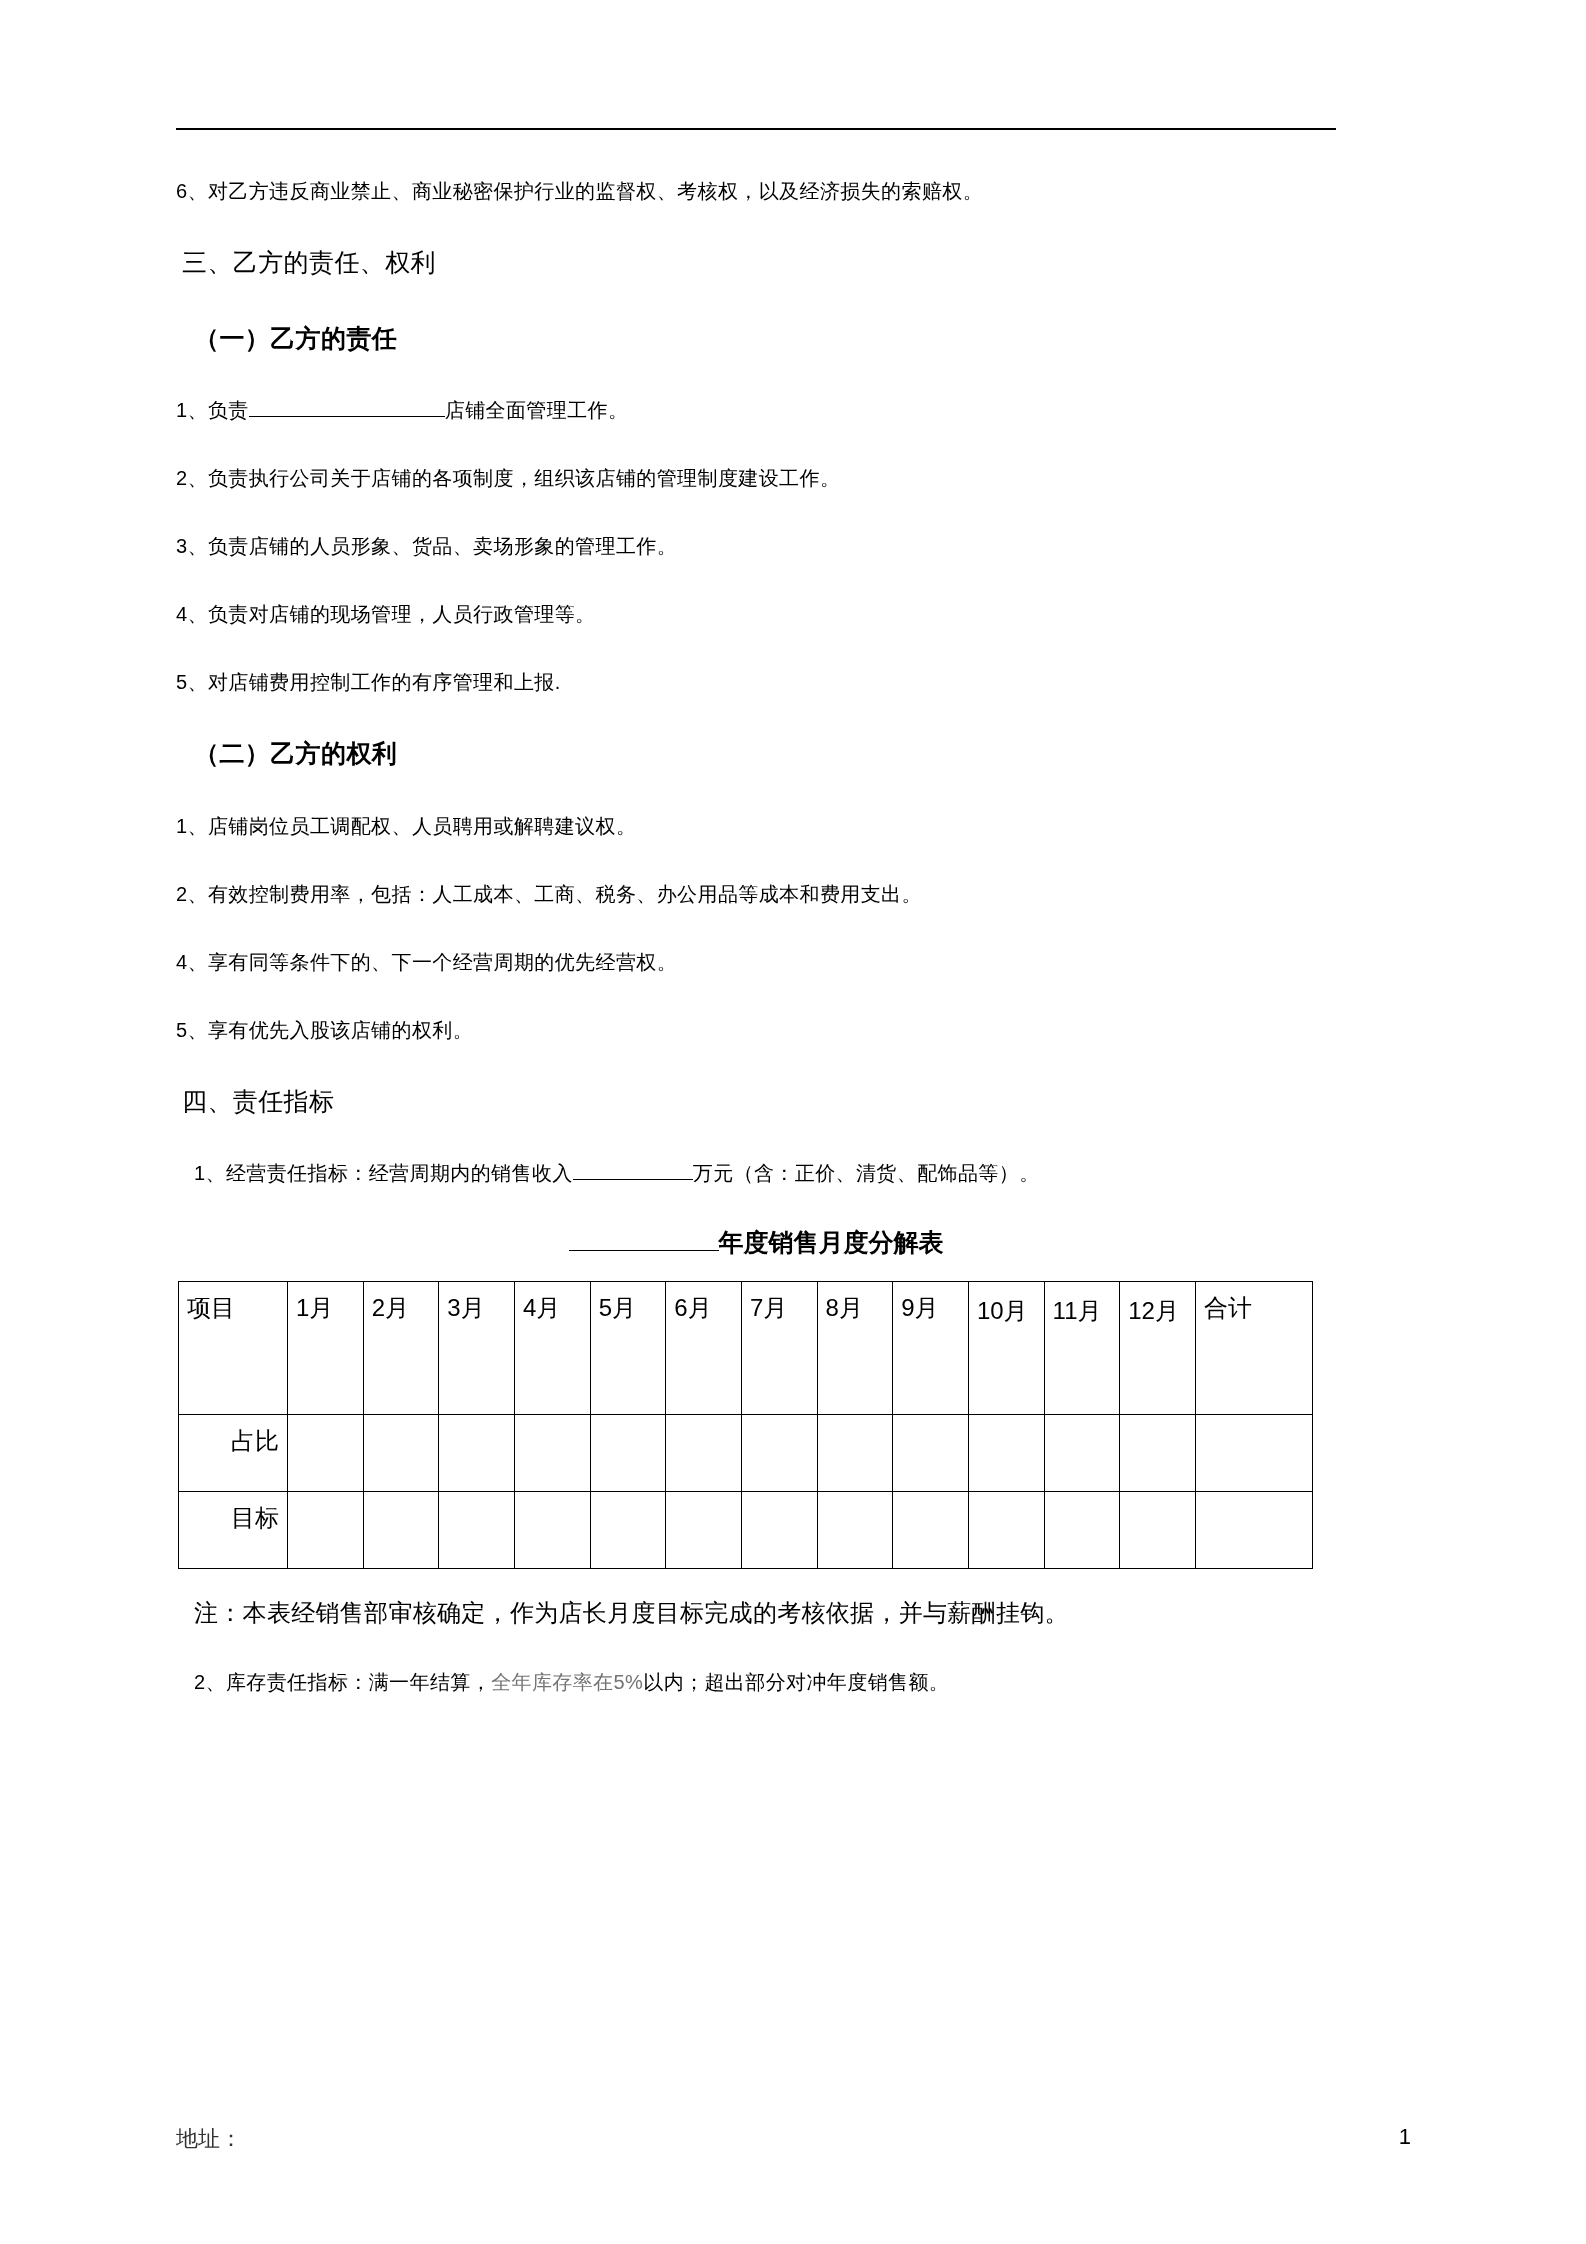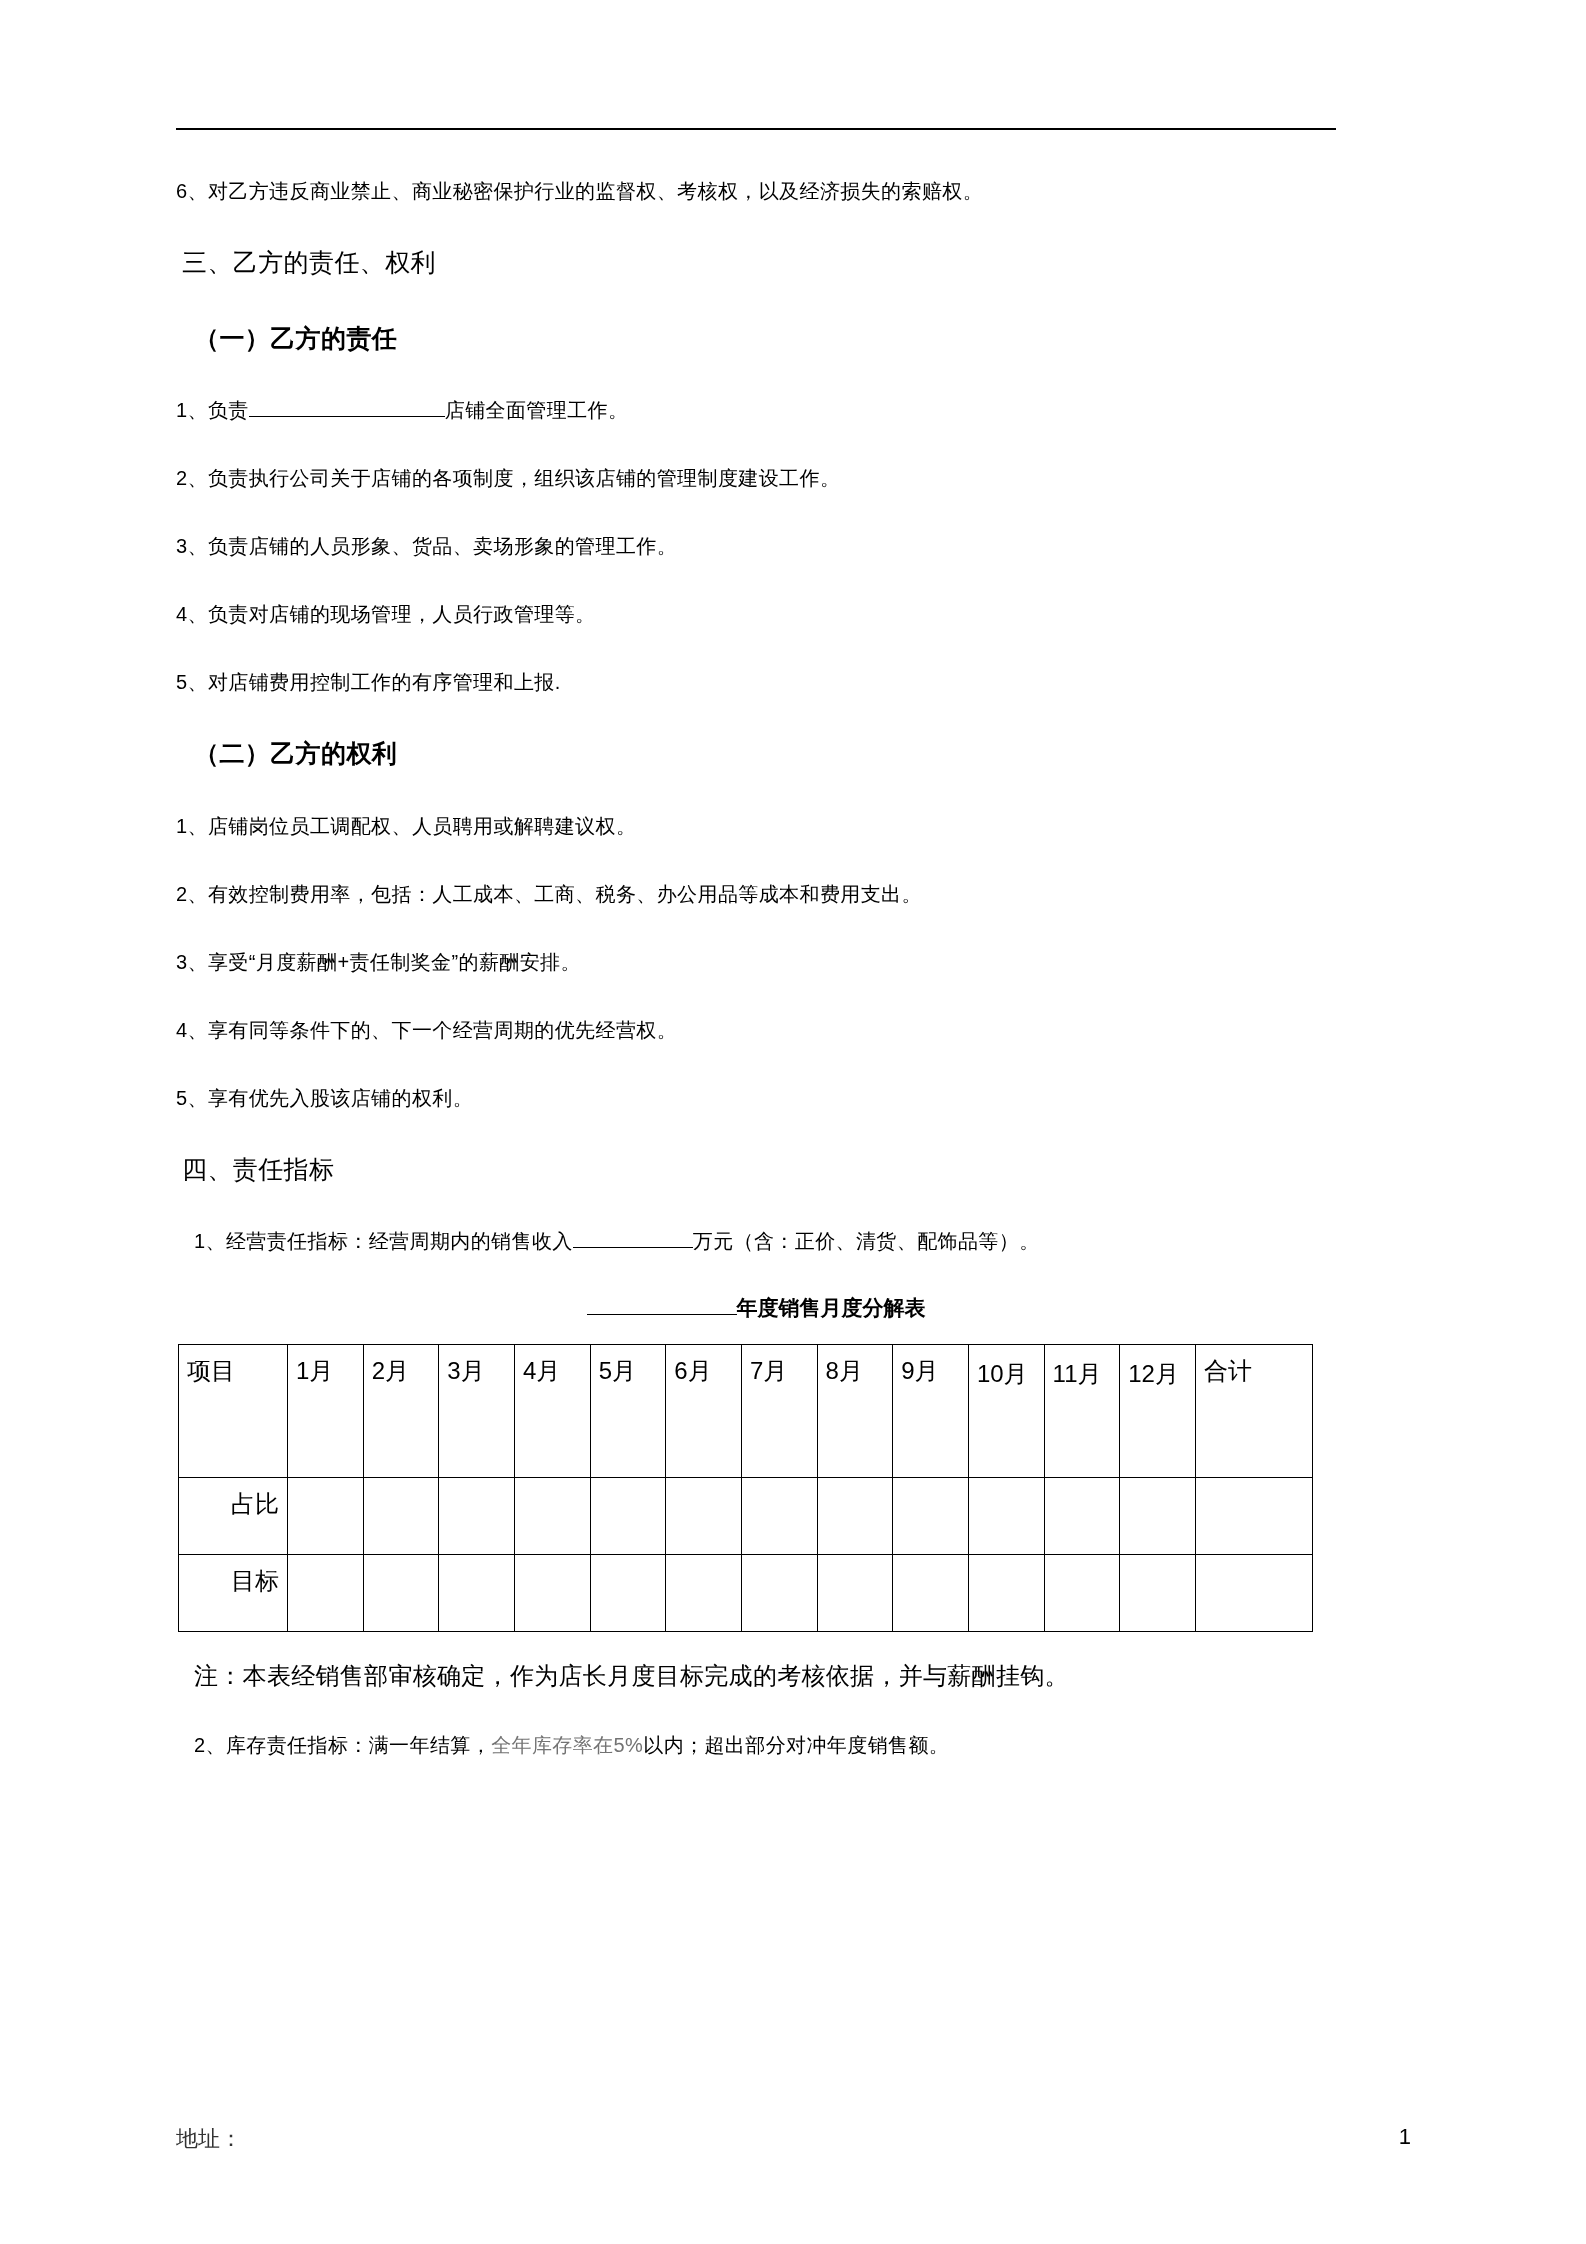--- a/index.html
+++ b/index.html
@@ -64,21 +64,21 @@
     display: inline-block;
     border-bottom: 1.5px solid #000;
     vertical-align: baseline;
   }
   .bl-long { width: 196px; }
   .bl-mid { width: 120px; }
   .bl-title { width: 150px; }
   .table-title {
     text-align: center;
     font-weight: bold;
-    font-size: 21px;
+    font-size: 25px;
     margin: 8px 0 22px 0;
   }
   table.sales {
     border-collapse: collapse;
     width: 1135px;
     margin: 0 0 0 2px;
     table-layout: fixed;
     padding-left: 38px;
   }
   table.sales td {
@@ -148,21 +148,20 @@
 
     <p class="para">2、负责执行公司关于店铺的各项制度，组织该店铺的管理制度建设工作。</p>
     <p class="para">3、负责店铺的人员形象、货品、卖场形象的管理工作。</p>
     <p class="para">4、负责对店铺的现场管理，人员行政管理等。</p>
     <p class="para">5、对店铺费用控制工作的有序管理和上报.</p>
 
     <p class="sub-head">（二）乙方的权利</p>
 
     <p class="para">1、店铺岗位员工调配权、人员聘用或解聘建议权。</p>
     <p class="para">2、有效控制费用率，包括：人工成本、工商、税务、办公用品等成本和费用支出。</p>
-    <p class="para">3、享受“月度薪酬+责任制奖金”的薪酬安排。</p>
     <p class="para">4、享有同等条件下的、下一个经营周期的优先经营权。</p>
     <p class="para">5、享有优先入股该店铺的权利。</p>
 
     <p class="sec-head">四、责任指标</p>
 
     <p class="para bold para-indent">
       <span>1、经营责任指标：经营周期内的销售收入</span><span class="blank-line bl-mid"></span><span>万元（含：正价、清货、配饰品等）。</span>
     </p>
 
     <div class="table-title">

